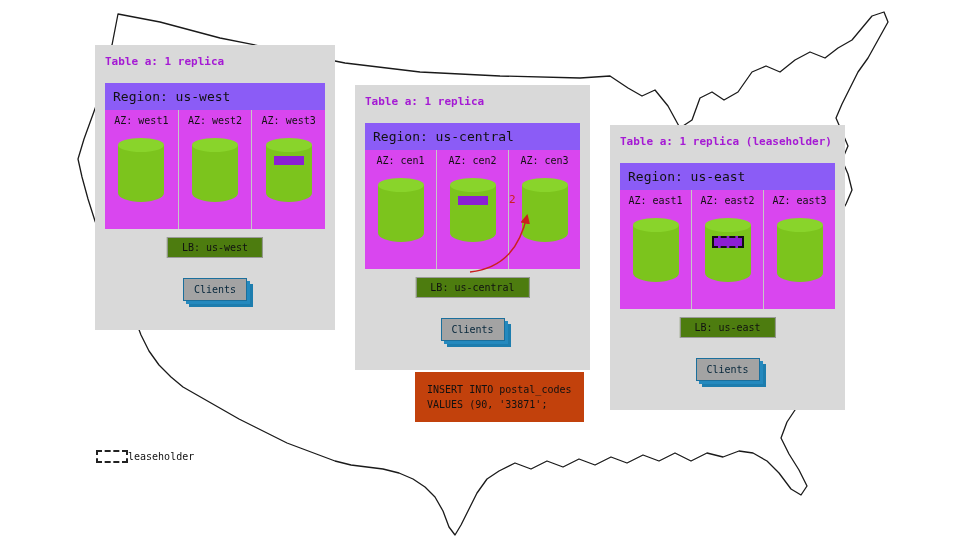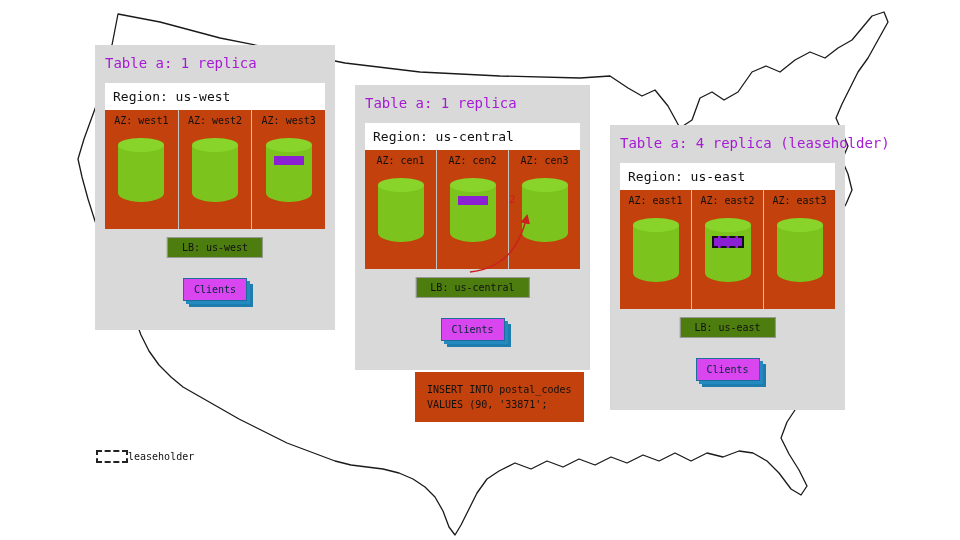--- a/index.html
+++ b/index.html
@@ -32,44 +32,44 @@
     height: 285px;
     z-index: 1;
   }
   #panel-west    { left: 95px;  top: 45px;  }
   #panel-central { left: 355px; top: 85px;  width: 235px; }
   #panel-east    { left: 610px; top: 125px; width: 235px; }
 
   .panel-header {
     position: absolute;
     top: 10px; left: 10px;
-    font-size: 14px;
-    font-weight: normal;
+    font-size: 11px;
+    font-weight: bold;
     color: #a51ad4;
     white-space: nowrap;
   }
   .region-box {
     position: absolute;
     left: 10px; right: 10px; top: 38px;
   }
   .region-title {
     height: 27px;
     line-height: 27px;
-    background: #ffffff;
+    background: #8b5cf6;
     color: #111;
     font-size: 13px;
     padding-left: 8px;
   }
   .az-row {
     display: flex;
     height: 119px;
   }
   .az-cell {
     flex: 1;
-    background: #c2410c;
+    background: #d946ef;
     border-right: 1px solid #c6c6c6;
     text-align: center;
   }
   .az-cell:last-child { border-right: none; }
   .az-label {
     font-size: 10px;
     color: #111;
     padding: 5px 0 2px 0;
   }
   .cylinder {
@@ -119,21 +119,21 @@
     padding: 4px 14px;
     white-space: nowrap;
   }
   .clients-btn {
     position: absolute;
     top: 233px;
     left: 50%;
     transform: translateX(-50%);
     width: 62px;
     height: 21px;
-    background: #d946ef;
+    background: #a3a3a3;
     border: 1px solid #1b6f9c;
     box-shadow: 3px 3px 0 0 #2489be, 6px 6px 0 0 #1d7dae;
     font-size: 10px;
     color: #06263a;
     display: flex;
     align-items: center;
     justify-content: center;
   }
   .query-box {
     position: absolute;
@@ -246,21 +246,21 @@
           <div class="cyl-body"></div>
         </div>
       </div>
     </div>
   </div>
   <div class="lb-box">LB: us-central</div>
   <div class="clients-btn">Clients</div>
 </section>
 
 <section class="panel" id="panel-east">
-  <div class="panel-header">Table a: 4 replica (leaseholder)</div>
+  <div class="panel-header">Table a: 1 replica (leaseholder)</div>
   <div class="region-box">
     <div class="region-title">Region: us-east</div>
     <div class="az-row">
       <div class="az-cell">
         <div class="az-label">AZ: east1</div>
         <div class="cylinder">
           <div class="cyl-top"></div>
           <div class="cyl-body"></div>
         </div>
       </div>

